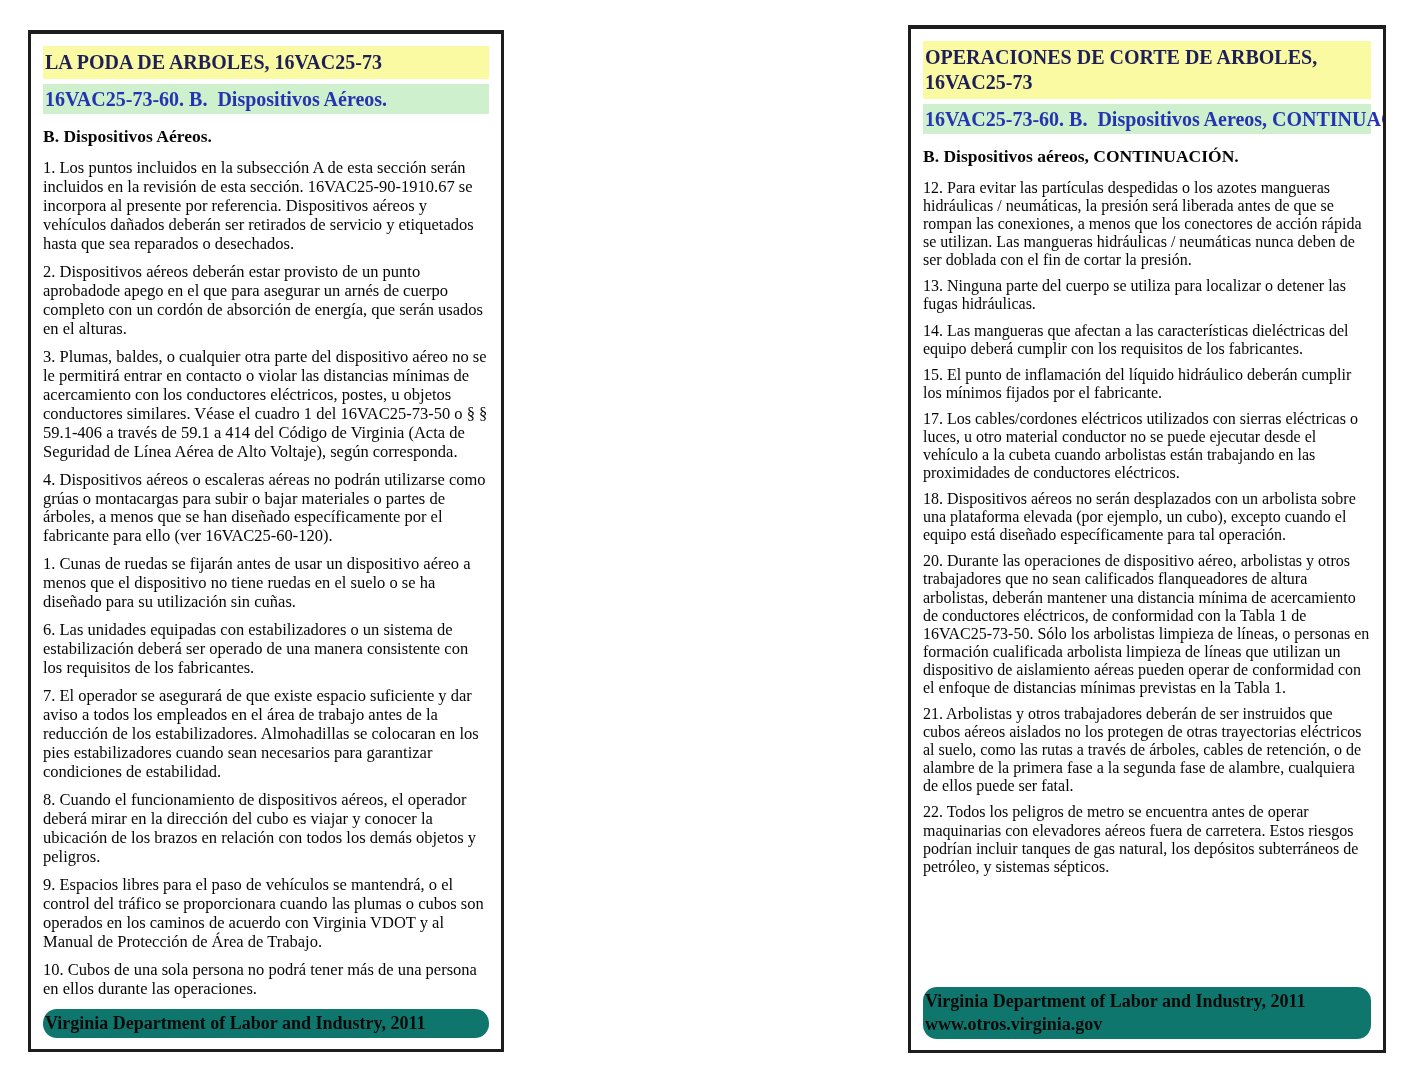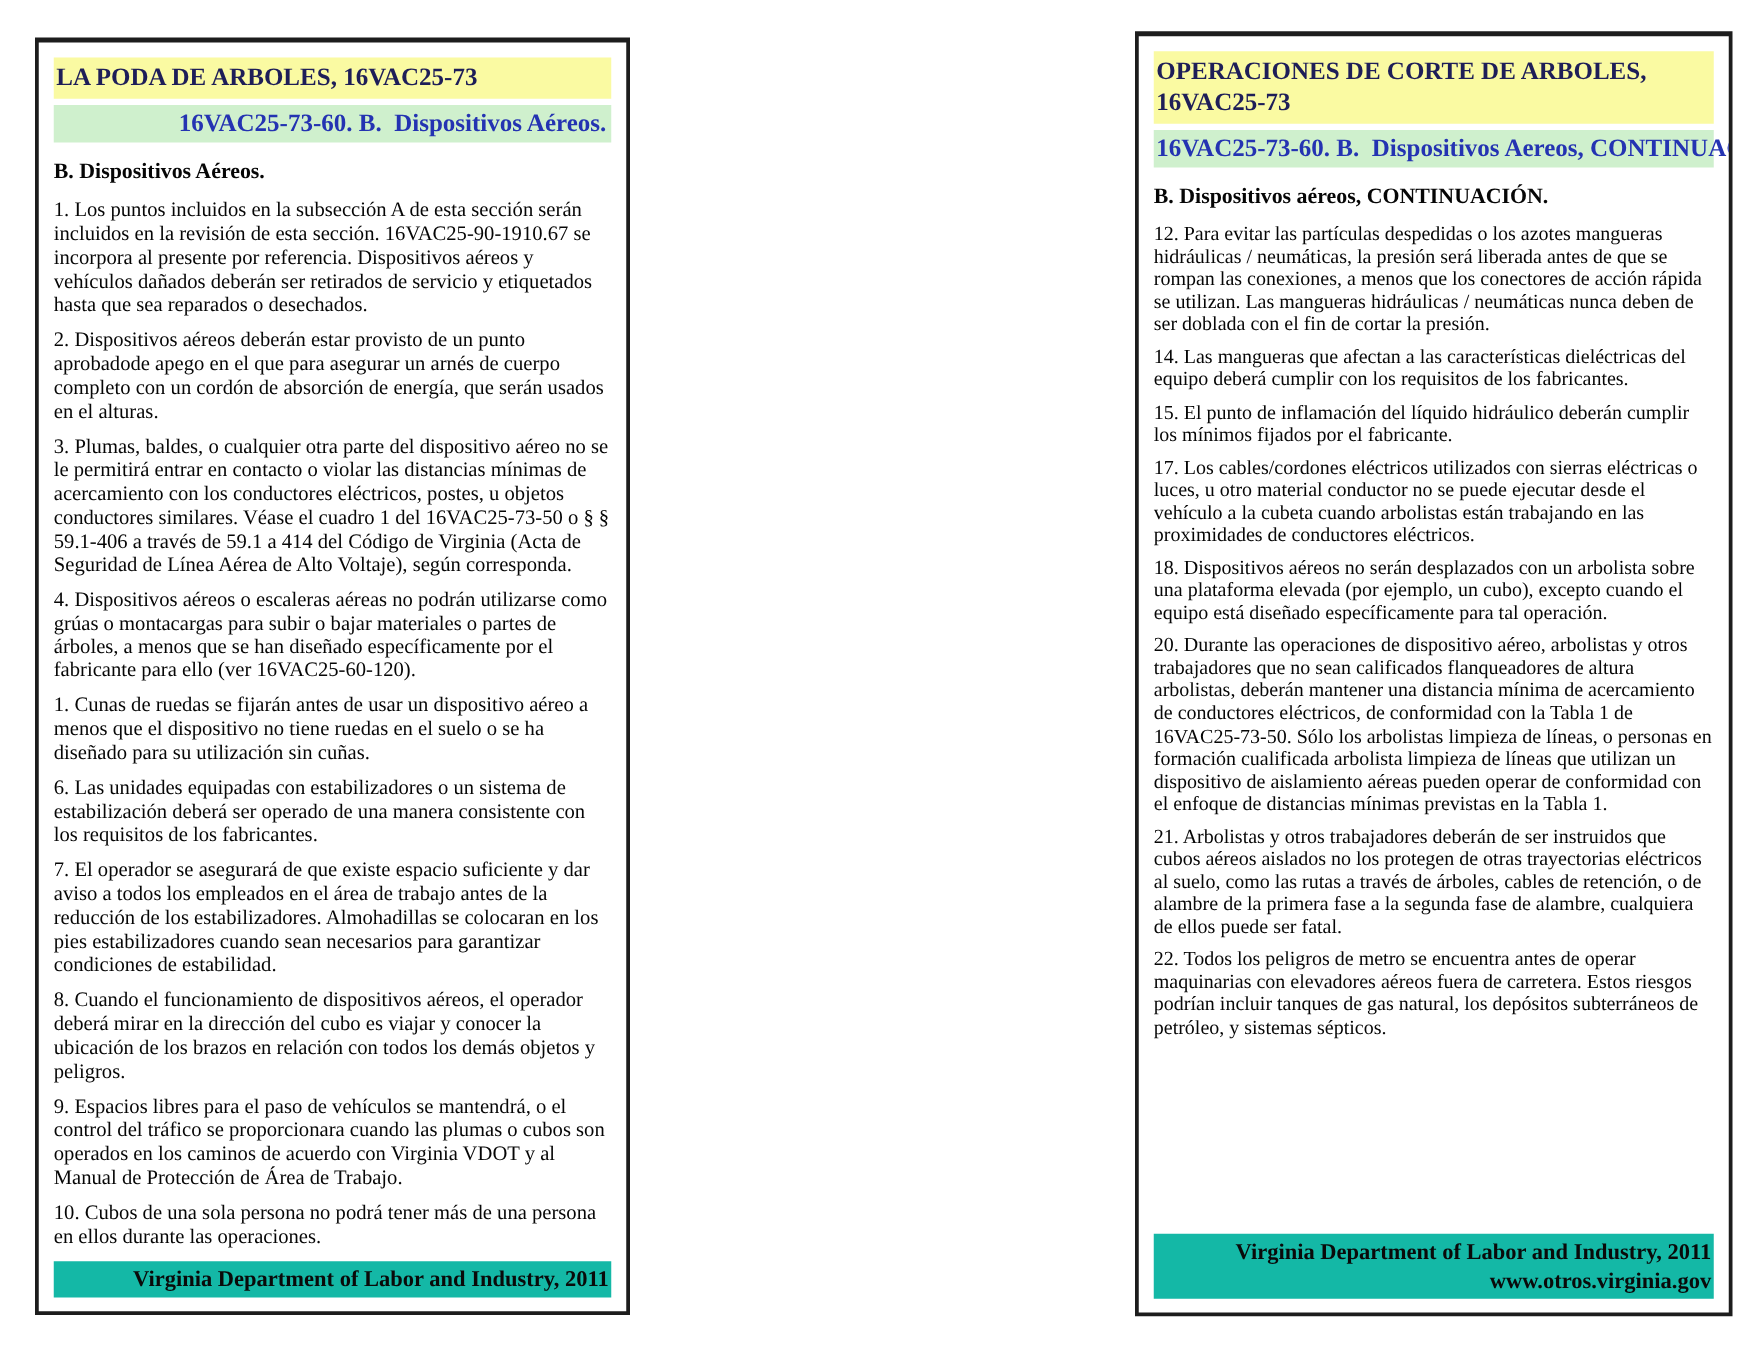--- a/index.html
+++ b/index.html
@@ -46,21 +46,21 @@
     text-align: left;
     padding: 4px 2px;
     flex: none;
   }
   .subtitle-banner {
     background: #cff0cd;
     color: #2433b2;
     font-weight: bold;
     font-size: 20px;
     line-height: 24px;
-    text-align: right;
+    text-align: left;
     padding: 3px 4px 3px 2px;
     margin-top: 5px;
     flex: none;
     white-space: nowrap;
   }
   .content {
     flex: 1 1 auto;
     overflow: hidden;
     margin-top: 12px;
   }
@@ -73,29 +73,30 @@
     font-size: 16.5px;
     line-height: 1.15;
     margin: 0 0 9px 0;
   }
   .panel.right .para {
     font-size: 16px;
     line-height: 1.13;
     margin-bottom: 8px;
   }
   .footer-banner {
-    background: #14b8a6;
+    background: #0f766e;
     color: #0a0a0a;
     font-weight: bold;
     font-size: 18px;
     line-height: 23px;
-    text-align: right;
+    text-align: left;
     padding: 3px 2px;
     margin-top: auto;
     flex: none;
+    border-radius: 14px;
   }
   .footer-line {
     display: block;
   }
 </style>
 </head>
 <body>
 
 <div class="panel left">
   <div class="title-banner">LA PODA DE ARBOLES, 16VAC25-73</div>
@@ -121,20 +122,21 @@
   </div>
 </div>
 
 <div class="panel right">
   <div class="title-banner">OPERACIONES DE CORTE DE ARBOLES, 16VAC25-73</div>
   <div class="subtitle-banner">16VAC25-73-60. B.&nbsp; Dispositivos Aereos, CONTINUACION.</div>
   <div class="content">
     <p class="section-heading">B. Dispositivos aéreos, CONTINUACIÓN.</p>
     <div>
         <p class="para">12. Para evitar las partículas despedidas o los azotes mangueras hidráulicas / neumáticas, la presión será liberada antes de que se rompan las conexiones, a menos que los conectores de acción rápida se utilizan. Las mangueras hidráulicas / neumáticas nunca deben de ser doblada con el fin de cortar la presión.</p>
+        <p class="para">13. Ninguna parte del cuerpo se utiliza para localizar o detener las fugas hidráulicas.</p>
         <p class="para">14. Las mangueras que afectan a las características dieléctricas del equipo deberá cumplir con los requisitos de los fabricantes.</p>
         <p class="para">15. El punto de inflamación del líquido hidráulico deberán cumplir los mínimos fijados por el fabricante.</p>
         <p class="para">17. Los cables/cordones eléctricos utilizados con sierras eléctricas o luces, u otro material conductor no se puede ejecutar desde el vehículo a la cubeta cuando arbolistas están trabajando en las proximidades de conductores eléctricos.</p>
         <p class="para">18. Dispositivos aéreos no serán desplazados con un arbolista sobre una plataforma elevada (por ejemplo, un cubo), excepto cuando el equipo está diseñado específicamente para tal operación.</p>
         <p class="para">20. Durante las operaciones de dispositivo aéreo, arbolistas y otros trabajadores que no sean calificados flanqueadores de altura arbolistas, deberán mantener una distancia mínima de acercamiento de conductores eléctricos, de conformidad con la Tabla 1 de 16VAC25-73-50. Sólo los arbolistas limpieza de líneas, o personas en formación cualificada arbolista limpieza de líneas que utilizan un dispositivo de aislamiento aéreas pueden operar de conformidad con el enfoque de distancias mínimas previstas en la Tabla 1.</p>
         <p class="para">21. Arbolistas y otros trabajadores deberán de ser instruidos que cubos aéreos aislados no los protegen de otras trayectorias eléctricos al suelo, como las rutas a través de árboles, cables de retención, o de alambre de la primera fase a la segunda fase de alambre, cualquiera de ellos puede ser fatal.</p>
         <p class="para">22. Todos los peligros de metro se encuentra antes de operar maquinarias con elevadores aéreos fuera de carretera. Estos riesgos podrían incluir tanques de gas natural, los depósitos subterráneos de petróleo, y sistemas sépticos.</p>
       </div>
   </div>
   <div class="footer-banner">

